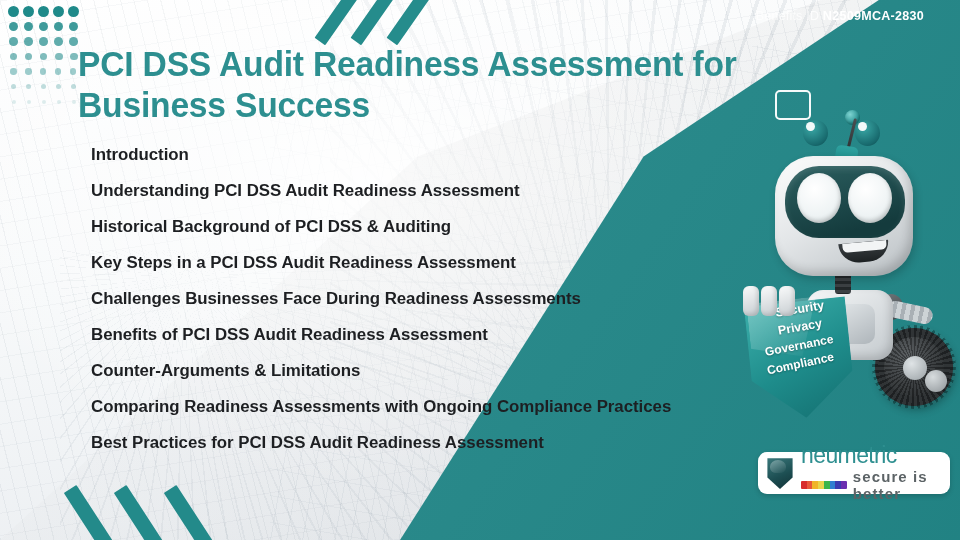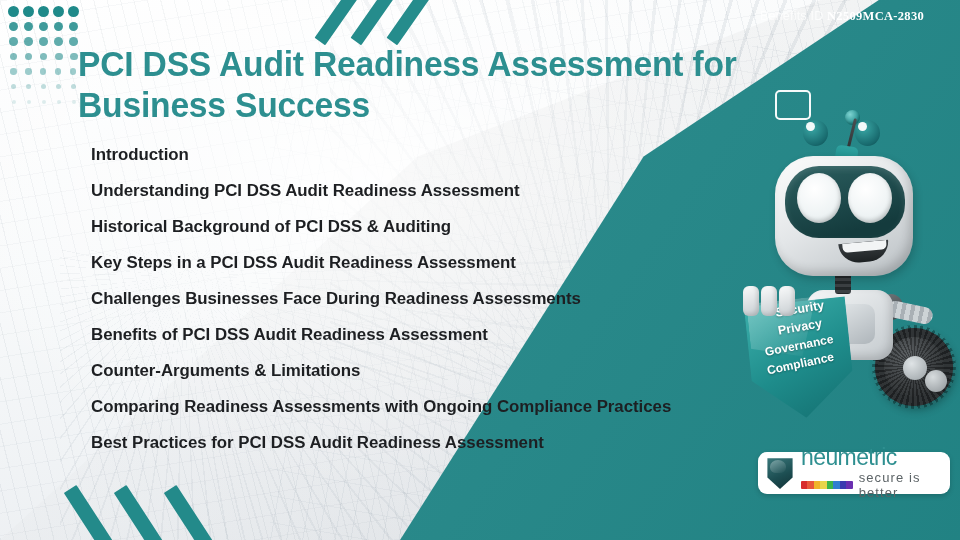--- a/index.html
+++ b/index.html
@@ -88,21 +88,21 @@
   }
 
   
   .article-id {
     position:absolute; right:36px; top:9px;
     font-size:12.5px; letter-spacing:.2px;
     color:rgba(255,255,255,.78);
     font-family:"Liberation Sans", sans-serif;
     white-space:nowrap;
   }
-  .article-id b { color:#ffffff; font-weight:700; letter-spacing:.3px;font-family:Liberation Serif, serif; }
+  .article-id b { color:#ffffff; font-weight:700; letter-spacing:.3px; }
 
   
   .title {
     position:absolute; left:78px; top:44px; width:730px;
     color:#2d8f90;
     font-family:"Liberation Sans Narrow","Liberation Sans", sans-serif;
     font-weight:700;
     font-size:35px;
     line-height:1.17;
     letter-spacing:-.2px;
@@ -320,22 +320,22 @@
     line-height:22px;
     color:#2e8f90;
     letter-spacing:-.6px;
   }
   .logo-sub-row { display:flex; align-items:center; margin-top:2px; }
   .logo-bar { display:flex; width:66px; height:8px; border-radius:1px; overflow:hidden; }
   .logo-bar i { flex:1 1 auto; height:100%; }
   .logo-tag {
     margin-left:6px;
     font-family:"Liberation Sans", sans-serif;
-    font-weight:400;
-    font-size:13px;
+    font-weight:700;
+    font-size:15px;
     letter-spacing:1.1px;
     color:#5c6366;
   }
 </style>
 </head>
 <body>
 
 <div class="slide">
 
   <div class="bg-texture"></div>

